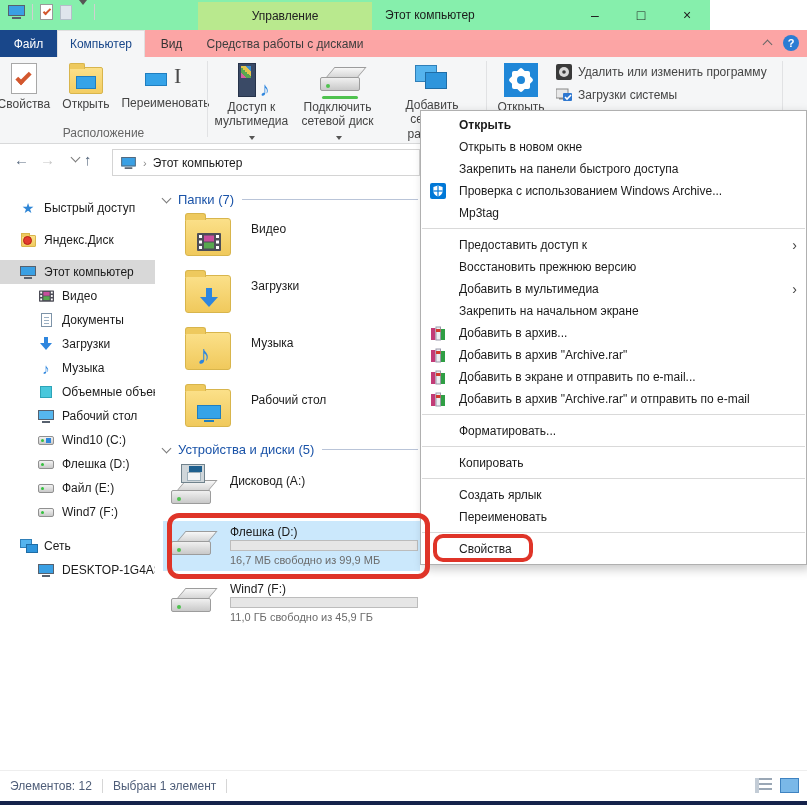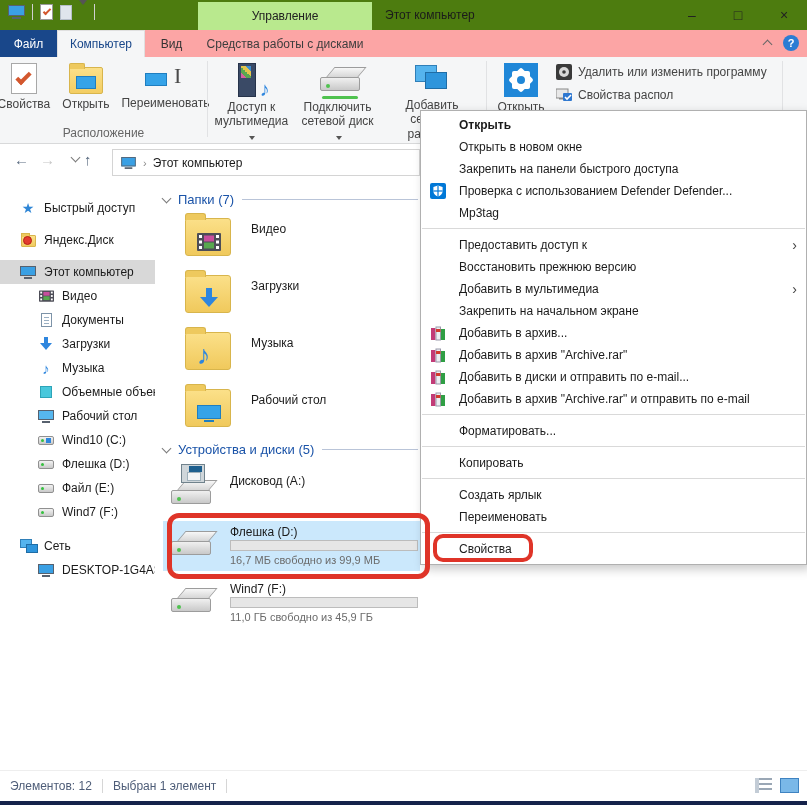--- a/index.html
+++ b/index.html
@@ -1,20 +1,20 @@
 <!DOCTYPE html>
 <html><head>
 <meta charset="utf-8">
 <style>
   * { box-sizing: border-box; margin:0; padding:0; }
   html,body { width:807px; height:805px; overflow:hidden; }
   body { font-family:"Liberation Sans", sans-serif; font-size:12px; color:#1b1b1b; background:#fff; position:relative; }
 
   
-  .titlebar { position:absolute; left:0; top:0; width:807px; height:30px; background:#4d7c0f; }
+  .titlebar { position:absolute; left:0; top:0; width:710px; height:30px; background:#86efac; }
   .qat { position:absolute; left:8px; top:4px; display:flex; align-items:center; gap:7px; }
   .qat-sep { width:1px; height:16px; background:#d0d0d0; }
   .mon-sm { width:17px; height:14px; position:relative; }
   .mon-sm::before { content:""; position:absolute; left:0; right:0; top:0; bottom:3px; background:#3aa0e4; border:1px solid #57616e; }
   .mon-sm::after { content:""; position:absolute; left:4px; right:4px; bottom:0; height:2px; background:#57616e; }
   .qat-doc { width:13px; height:16px; background:#fff; border:1px solid #9a9a9a; position:relative; }
   .qat-doc .chk-sm { position:absolute; left:2px; top:4px; width:8px; height:4px; border-left:2px solid #d3572e; border-bottom:2px solid #d3572e; transform:rotate(-45deg); }
   .qat-doc2 { width:12px; height:15px; background:#dfe5ec; border:1px solid #b5bec9; }
   .caret-dn { width:0; height:0; border-left:4px solid transparent; border-right:4px solid transparent; border-top:5px solid #555; margin-top:2px; }
   .caret-bar { width:8px; height:2px; background:#555; margin-bottom:2px; }
@@ -271,21 +271,21 @@
       </svg>
       <span>Удалить или изменить программу</span>
     </div>
     <div class="sbtn">
       <svg class="sic" width="16" height="16" viewBox="0 0 16 16">
         <rect x="0" y="2" width="12" height="9" fill="#e8e8e8" stroke="#888"></rect>
           <rect x="3" y="11" width="6" height="1.5" fill="#888"></rect>
         <rect x="7" y="6" width="9" height="8" rx="1" fill="#2f78d0"></rect>
           <path d="M9 10 l2 2 l4 -4" stroke="#fff" stroke-width="1.6" fill="none"></path>
       </svg>
-      <span>Свойства распол</span>
+      <span>Загрузки системы</span>
     </div>
     <div class="sbtn">
       <span class="set-sliver sic"></span>
     </div>
   </div>
   <div class="rsep" style="left:782px;"></div>
 </div>
 
 <div class="addr">
   <span class="nav-ic" style="left:14px;color:#5a6b80;">←</span>
@@ -512,21 +512,21 @@
     </div>
   <div class="mi">
     <span class="mi-icon">
         <svg width="16" height="16" viewBox="0 0 16 16">
           <rect width="16" height="16" rx="2" fill="#0078d7"></rect>
           <path d="M8 2.6 L12.6 4.1 V8 C12.6 10.9 10.6 12.8 8 13.6 C5.4 12.8 3.4 10.9 3.4 8 V4.1 Z" fill="#fff"></path>
           <rect x="7.4" y="2.6" width="1.2" height="11" fill="#0078d7"></rect>
           <rect x="3.4" y="7.4" width="9.2" height="1.2" fill="#0078d7"></rect>
         </svg>
       </span>
-    <span>Проверка с использованием Defender Defender...</span>
+    <span>Проверка с использованием Windows Archive...</span>
   </div>
   <div class="mi">
       <span>Mp3tag</span>
     </div>
   <div class="msep"></div>
   <div class="mi">
       <span>Предоставить доступ к</span>
       <span class="mi-arrow">›</span>
     </div>
   <div class="mi">
@@ -563,21 +563,21 @@
   </div>
   <div class="mi">
     <span class="mi-icon">
         <svg width="16" height="16" viewBox="0 0 16 16">
           <rect x="1" y="3" width="4.5" height="12" fill="#c23b77"></rect>
           <rect x="6" y="2" width="4.5" height="13" fill="#eceef2" stroke="#99a"></rect>
           <rect x="6" y="4" width="4.5" height="3" fill="#d23a2e"></rect>
           <rect x="11" y="4" width="4" height="11" fill="#2f9e44"></rect>
         </svg>
       </span>
-    <span>Добавить в диски и отправить по e-mail...</span>
+    <span>Добавить в экране и отправить по e-mail...</span>
   </div>
   <div class="mi">
     <span class="mi-icon">
         <svg width="16" height="16" viewBox="0 0 16 16">
           <rect x="1" y="3" width="4.5" height="12" fill="#c23b77"></rect>
           <rect x="6" y="2" width="4.5" height="13" fill="#eceef2" stroke="#99a"></rect>
           <rect x="6" y="4" width="4.5" height="3" fill="#d23a2e"></rect>
           <rect x="11" y="4" width="4" height="11" fill="#2f9e44"></rect>
         </svg>
       </span>

